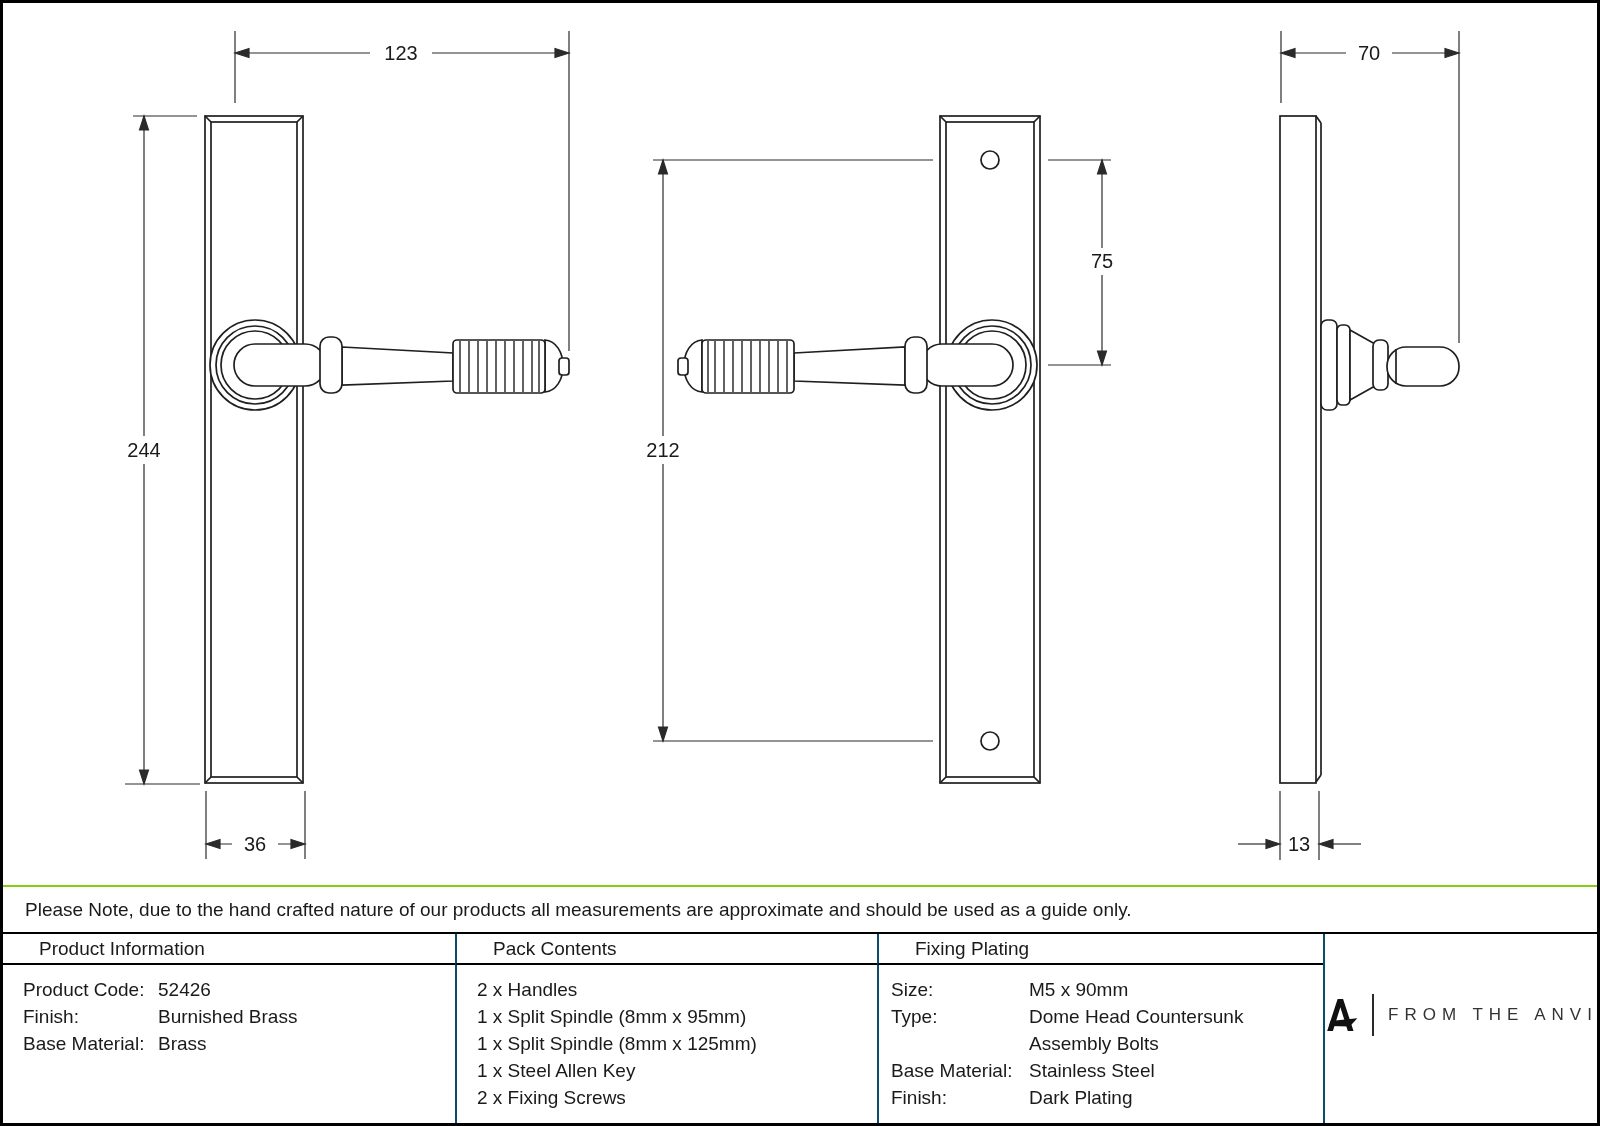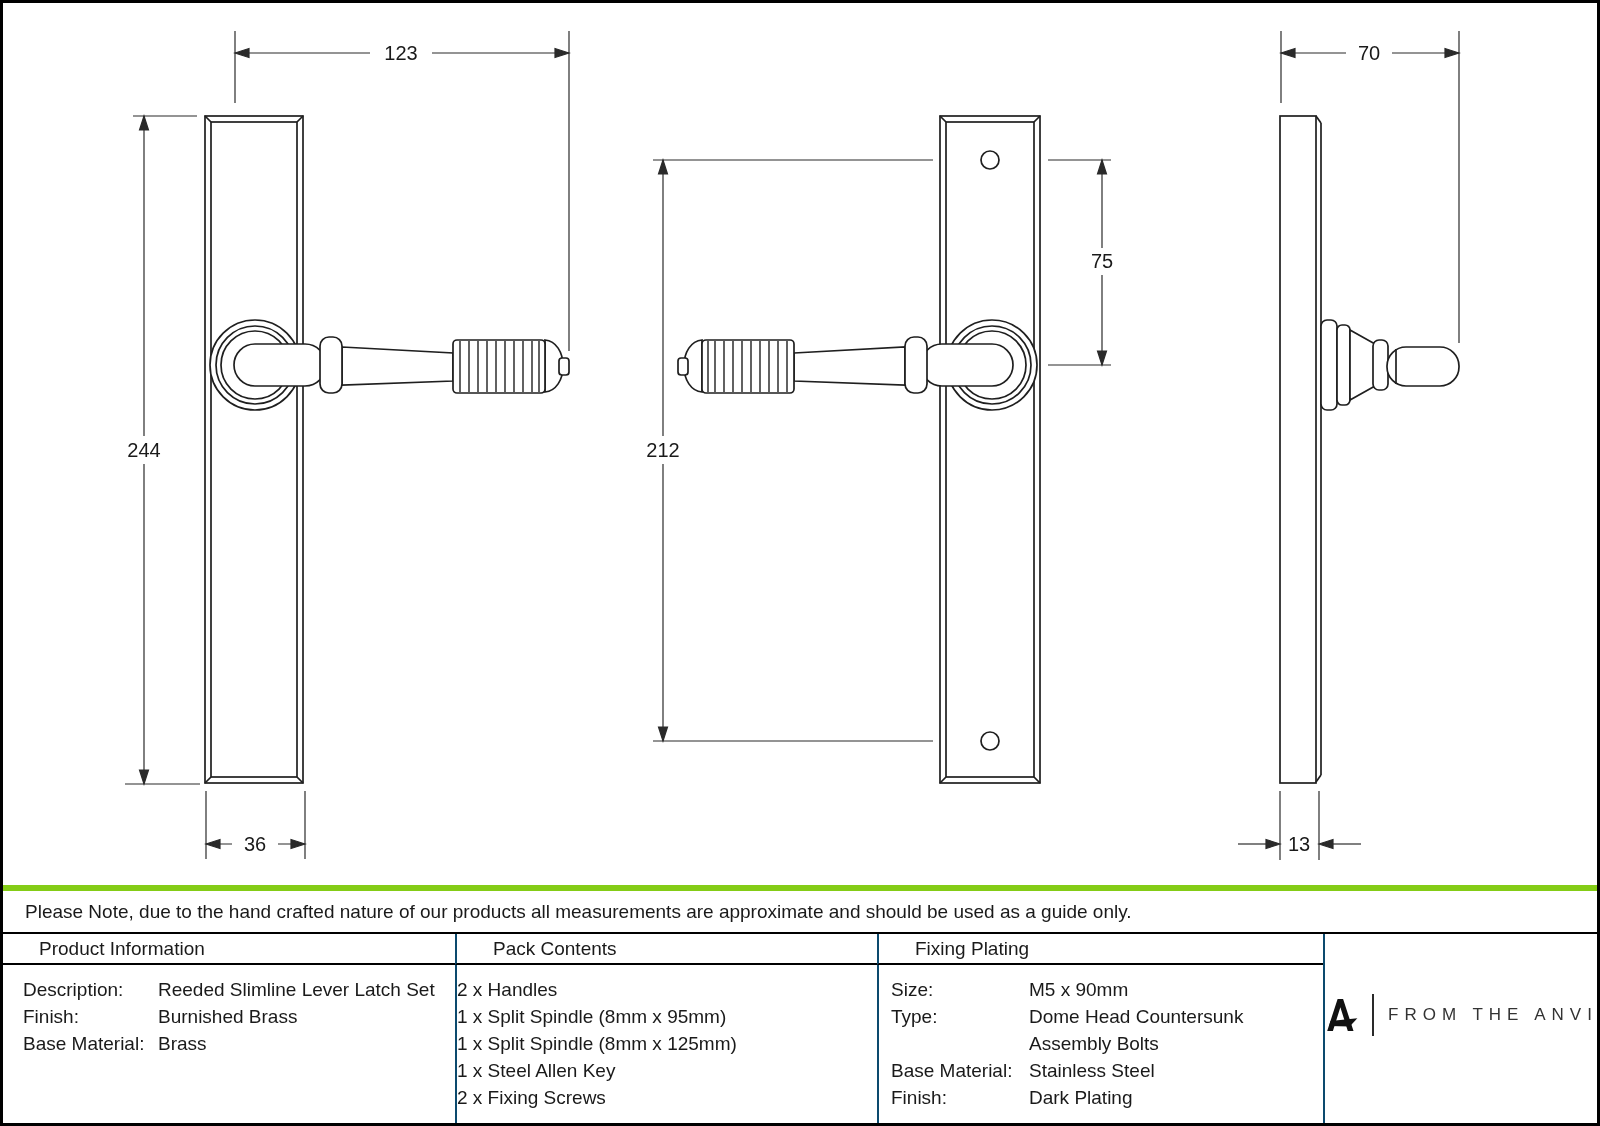--- a/index.html
+++ b/index.html
@@ -10,21 +10,21 @@
     border:3px solid #000;
     box-sizing:border-box;
     font-family:"Liberation Sans", sans-serif;
     color:#1a1a1a;
     overflow:hidden;
   }
   .drawing-area{position:absolute;left:0;top:0;width:1416px;height:882px;}
   svg text{font-family:"Liberation Sans", sans-serif;font-size:20px;fill:#1a1a1a;}
   .note-row{
     position:absolute;left:0;top:882px;width:1594px;height:47px;
-    border-top:6px solid #84cc16;
+    border-top:2px solid #84cc16;
     box-sizing:border-box;
     display:flex;align-items:center;
     padding-left:22px;
     font-size:19px;
   }
   .spec-table{
     position:absolute;left:0;top:929px;width:1594px;bottom:0;
     border-top:2px solid #000;
     box-sizing:border-box;
     display:grid;
@@ -34,21 +34,21 @@
   }
   .spec-table .cell{box-sizing:border-box;}
   .hdr{
     border-bottom:2px solid #000;
     display:flex;align-items:center;
     padding-left:36px;
   }
   .col2{border-left:2px solid #0c4a6e;}
   .body-cell{padding-top:11px;line-height:27px;}
   .pi-body{padding-left:20px;}
-  .pc-body{}
+  .pc-body{padding-left:20px;}
   .fs-body{padding-left:12px;}
   .kv .k{display:inline-block;vertical-align:top;}
   .pi-body .k{width:135px;}
   .fs-body .k{width:138px;}
   .logo-cell{
     grid-column:4;grid-row:1 / span 2;
     display:flex;align-items:center;justify-content:center;
   }
   .logo{
     display:flex;align-items:center;
@@ -254,21 +254,21 @@
           <path d="M2 30 L11.5 1 L16.5 1 L26 30 L20.8 30 L14 8.5 L7.2 30 Z" fill="#111"></path>
           <polygon points="5,21 29.5,18.5 22.5,26 3.8,25.5" fill="#111"></polygon>
         </svg>
         <div class="logo-bar"></div>
         <div class="logo-text">FROM THE ANVIL</div>
       </div>
     </div>
 
     <div class="cell body-cell pi-body">
       <div class="kv">
-        <span class="k">Description:</span><span class="v">Reeded Slimline Lever Latch Set</span>
+        <span class="k">Product Code:</span><span class="v">52426</span>
       </div>
       <div class="kv">
         <span class="k">Finish:</span><span class="v">Burnished Brass</span>
       </div>
       <div class="kv">
         <span class="k">Base Material:</span><span class="v">Brass</span>
       </div>
     </div>
 
     <div class="cell body-cell pc-body col2">

